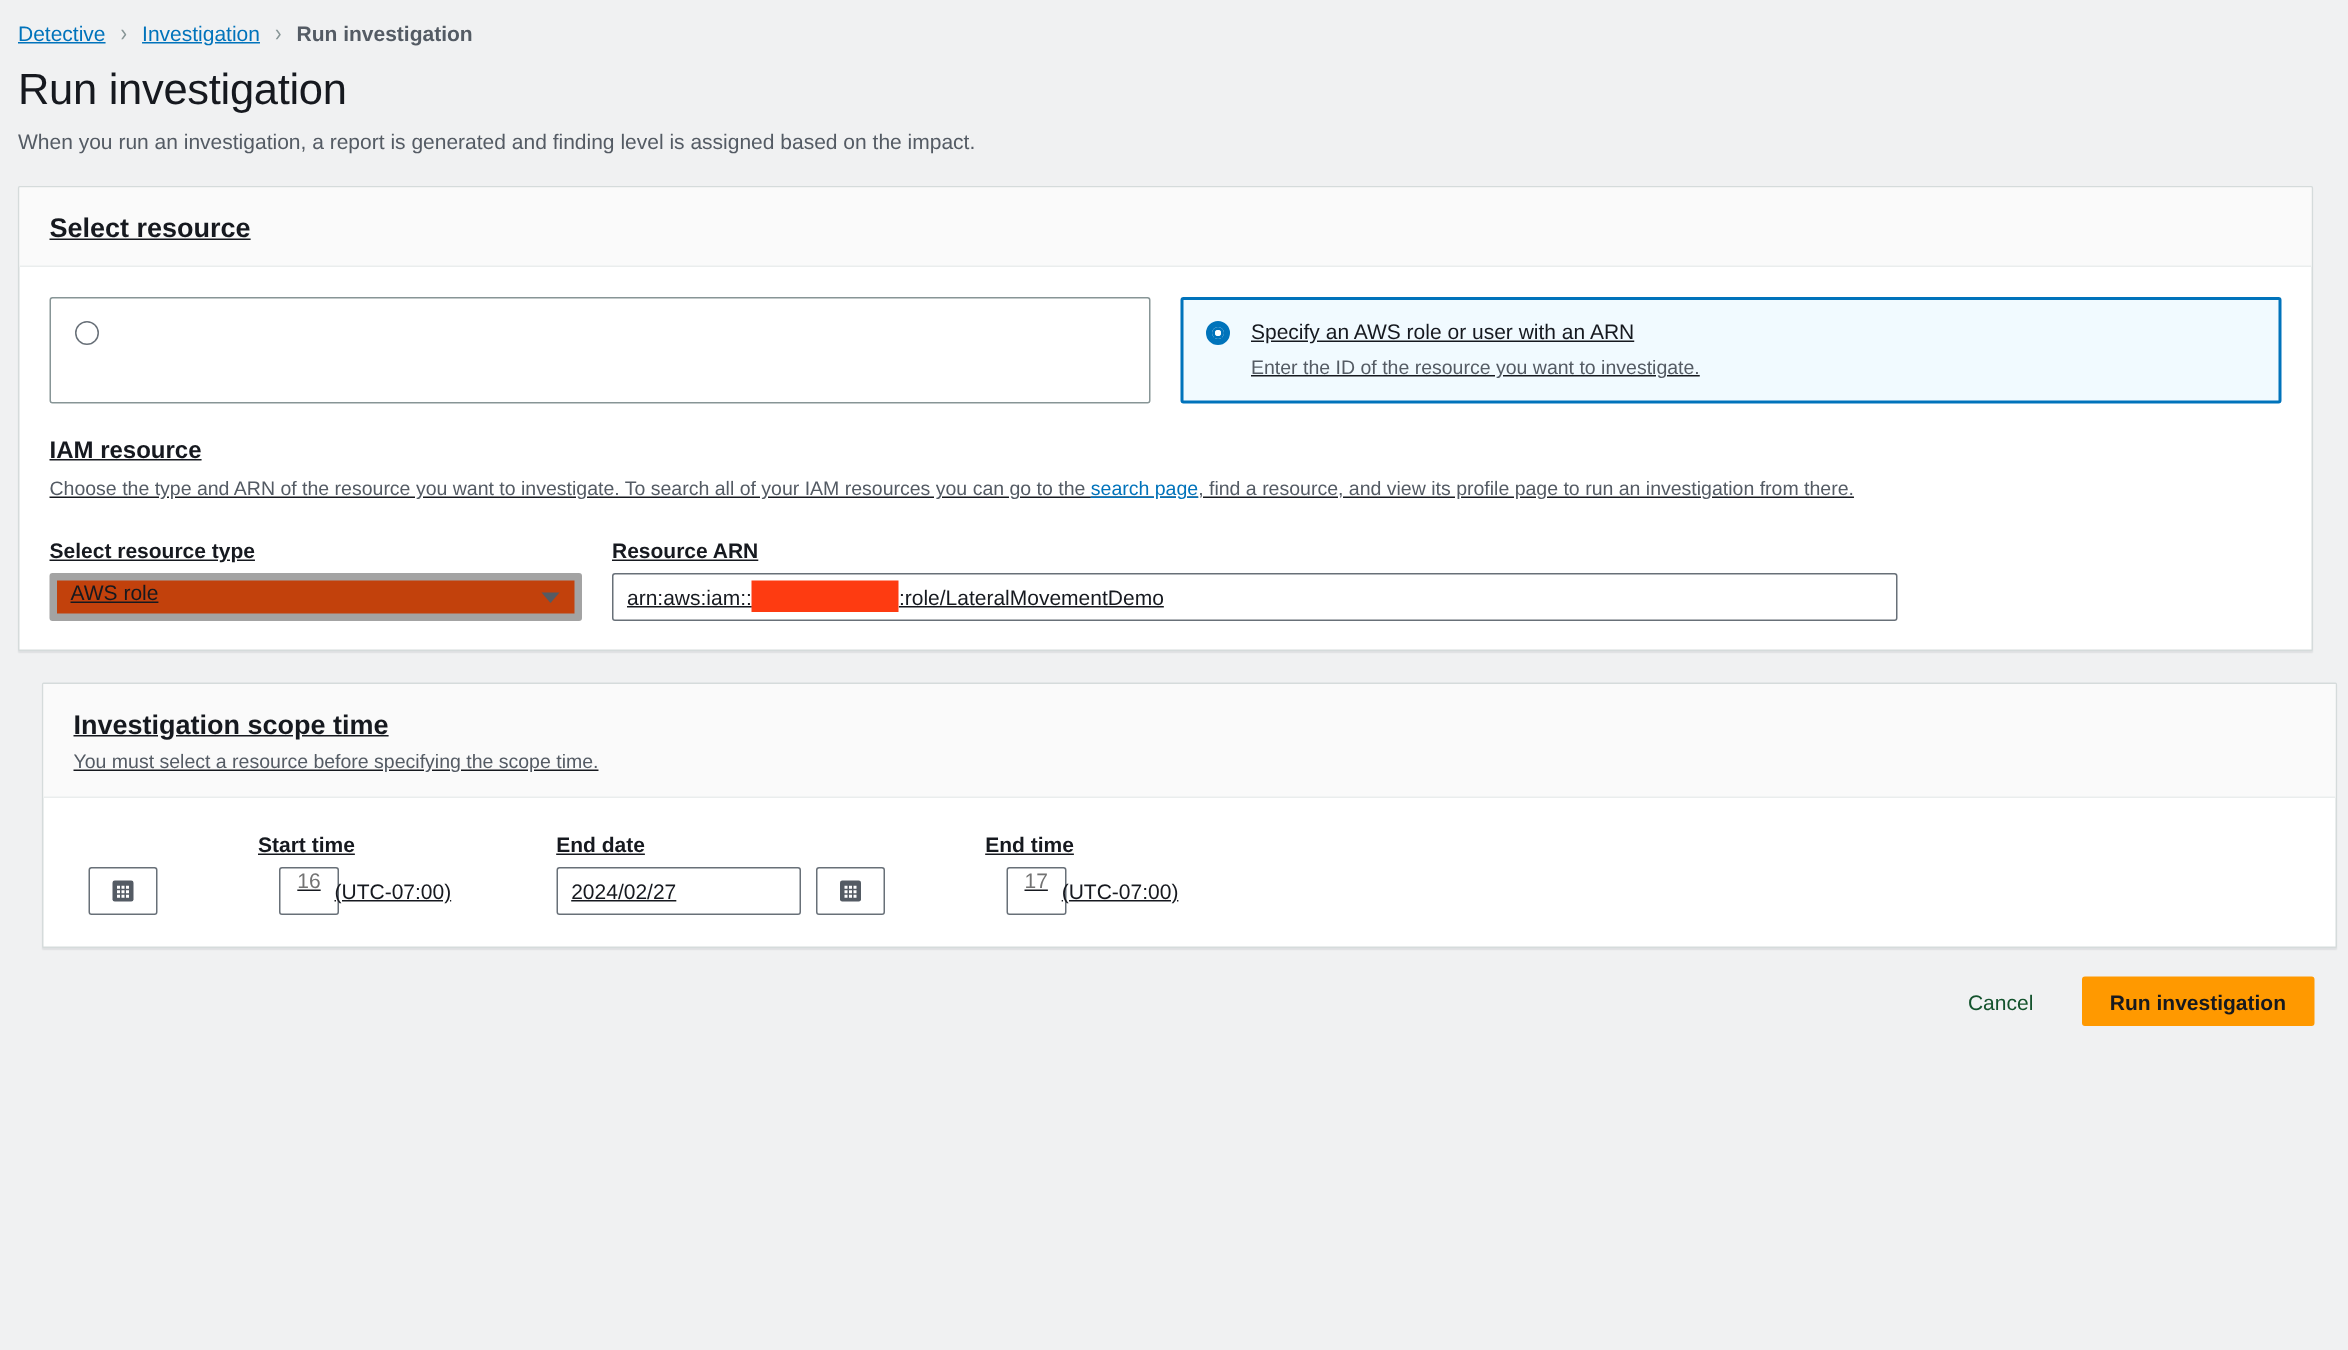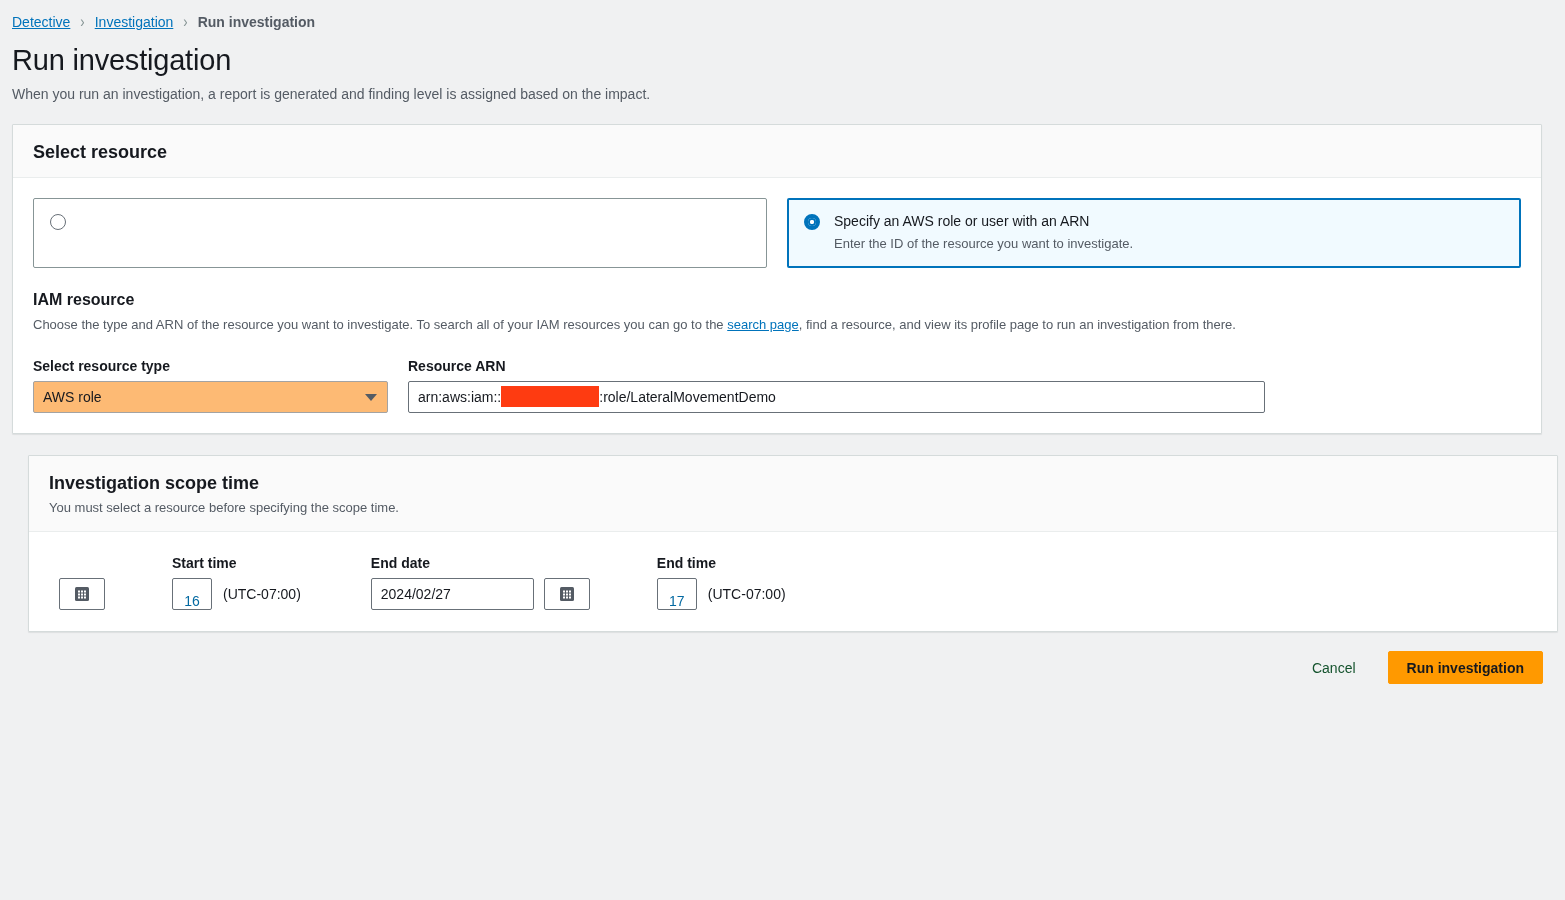--- a/index.html
+++ b/index.html
@@ -57,20 +57,21 @@
     color: #545b64;
   }
 
   
   .card {
     position: absolute;
     background: #ffffff;
     border: 1px solid #d5dbdb;
     border-radius: 1px;
     box-shadow: 0 1px 1px 0 rgba(0,28,36,0.08);
+    text-decoration: underline;
   }
   .card-header {
     background: #fafafa;
     border-bottom: 1px solid #eaeded;
     padding: 16px 20px 14px 20px;
   }
   .card-title {
     font-size: 18px;
     line-height: 22px;
     font-weight: 700;
@@ -168,25 +169,25 @@
     color: #16191f;
     margin-bottom: 6px;
     display: block;
   }
   .col-resource-type { width: 355px; margin-right: 20px; }
   .col-resource-arn { width: 857px; }
 
   .select-box {
     position: relative;
     height: 32px;
-    border: 1px solid #a3a3a3;
-    border-radius: 2px;
-    background: #fdba74;
-    display: flex;
-    align-items: center;
+    border: 5px solid #a3a3a3;
+    border-radius: 2px;
+    background: #c2410c;
+    display: flex;
+    align-items: flex-start;
     padding: 0 32px 0 9px;
     font-size: 14px;
     color: #16191f;
     cursor: pointer;
   }
   .select-caret {
     position: absolute;
     right: 10px; top: 50%;
     margin-top: -3px;
     width: 0; height: 0;
@@ -244,24 +245,25 @@
     cursor: pointer;
   }
   .cal-icon { display: block; }
   .time-field { width: 40px; margin-left: 0; }
   .time-input {
     width: 40px; height: 32px;
     border: 1px solid #687078;
     border-radius: 2px;
     background: #ffffff;
     display: flex;
-    align-items: flex-end;
+    align-items: flex-start;
     justify-content: center;
     font-size: 14px;
-    color: #0369a1;
+    color: #737373;
+    margin-left: 14px;
   }
   .tz-label {
     font-size: 14px;
     color: #16191f;
     margin-left: 11px;
     line-height: 32px;
     white-space: nowrap;
   }
   .gap-start-time { width: 67px; }
   .gap-to-end { width: 70px; }

